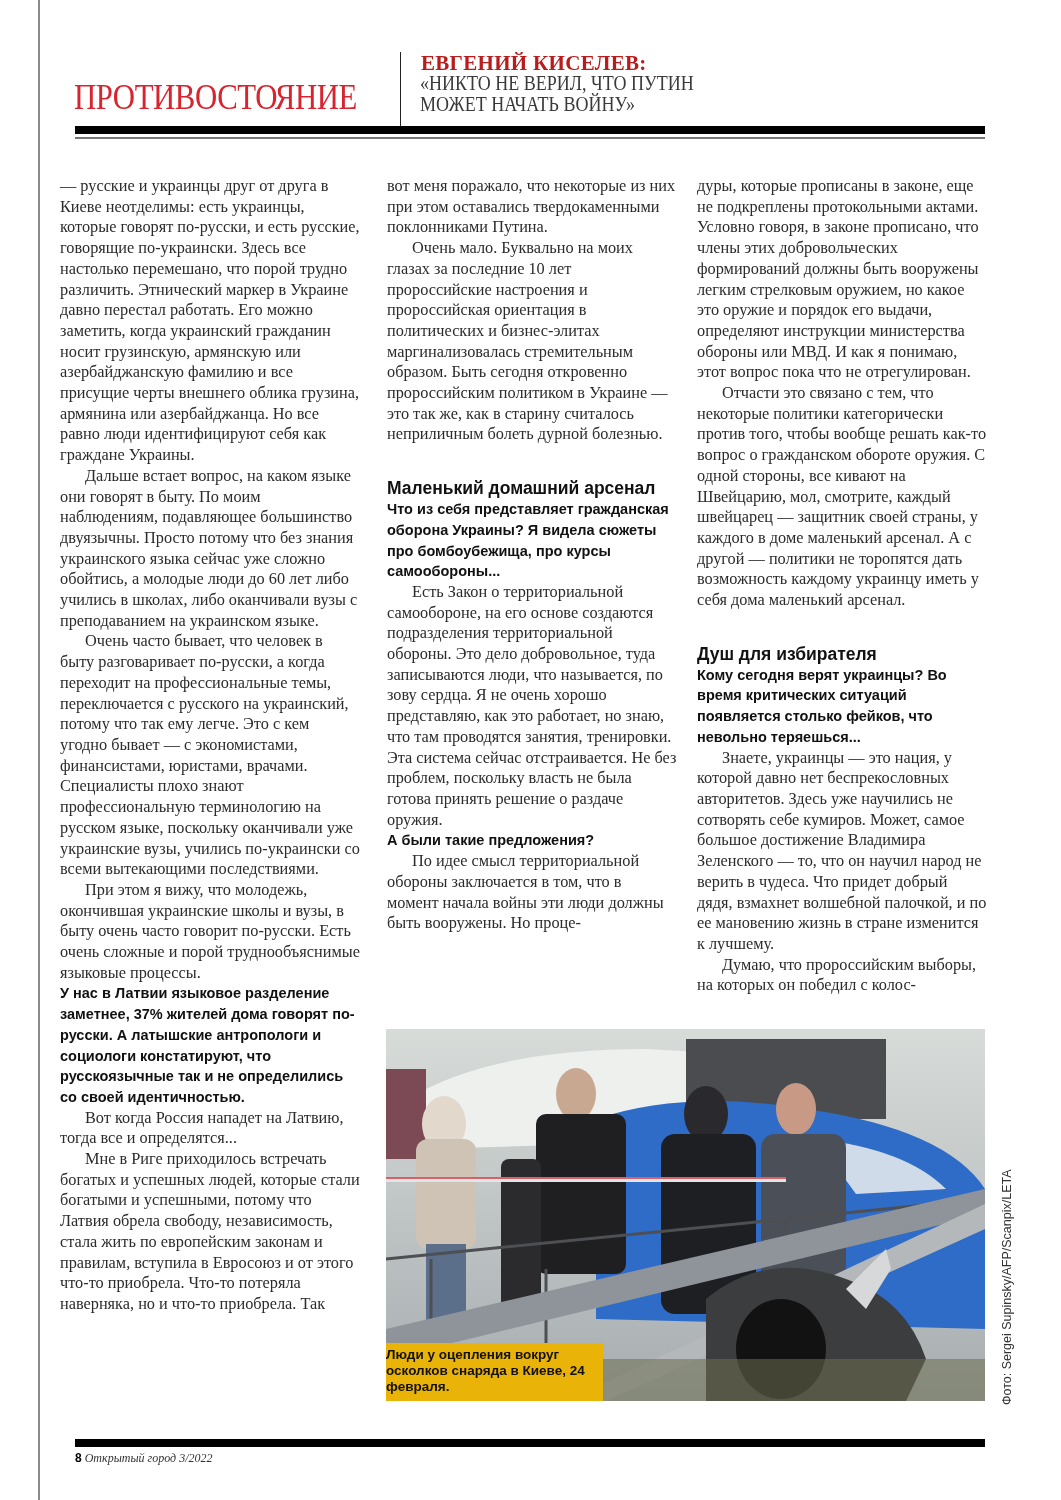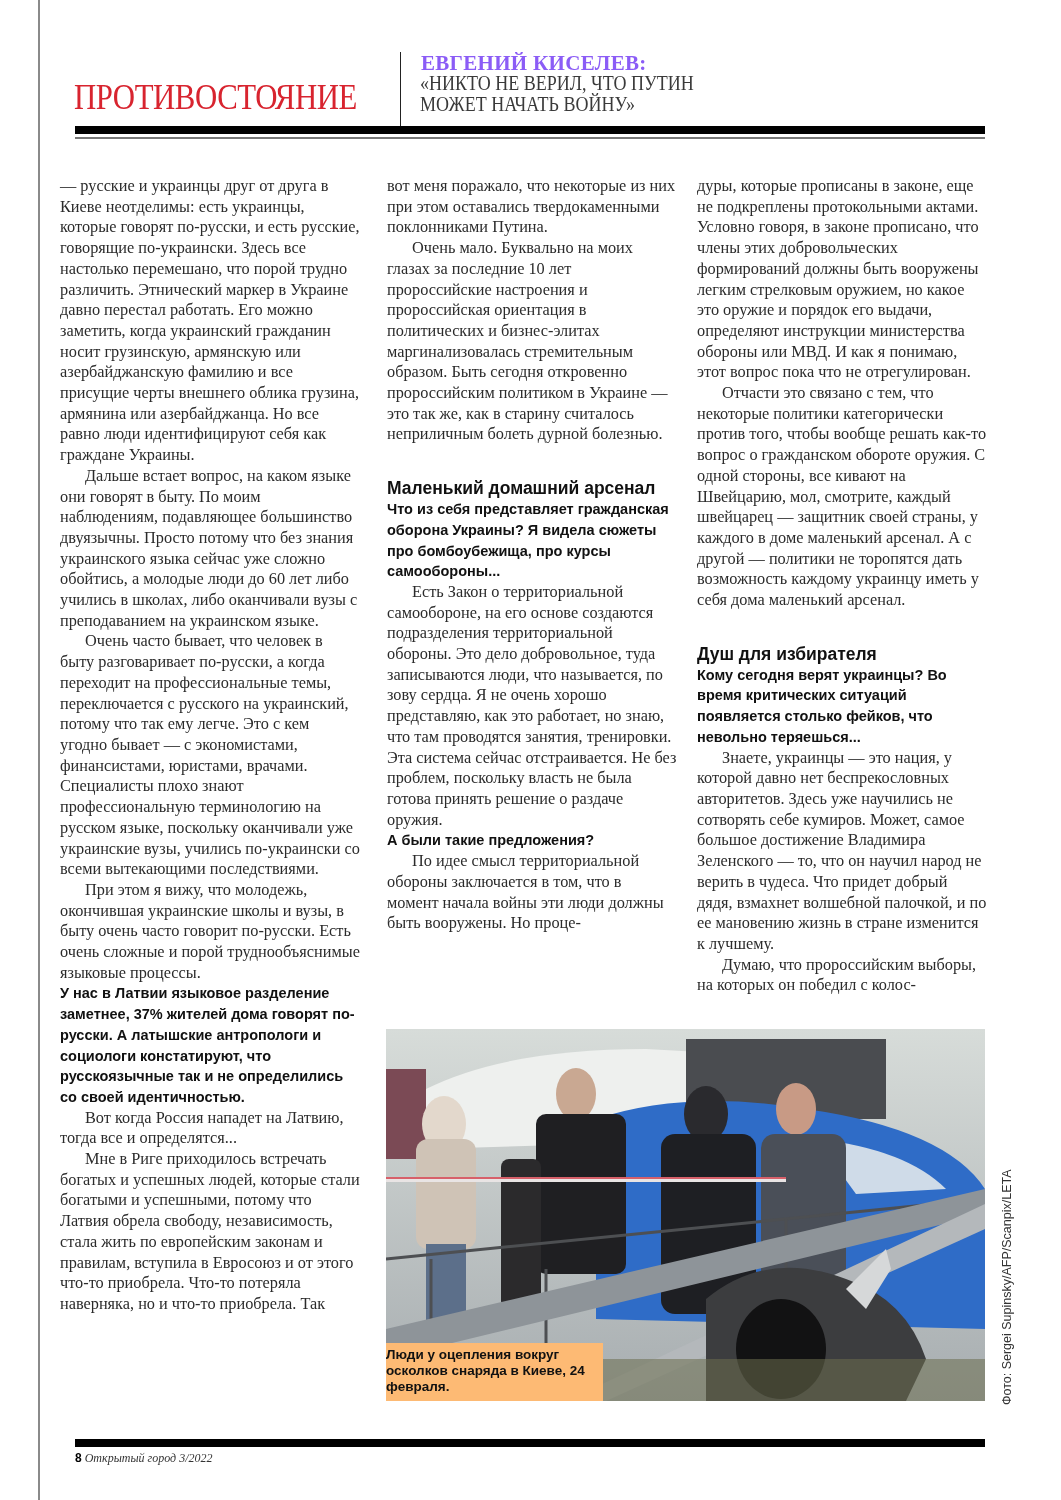--- a/index.html
+++ b/index.html
@@ -4,39 +4,39 @@
 <style>
   * { box-sizing: border-box; margin: 0; padding: 0; }
   html, body { width: 1061px; height: 1500px; background: #ffffff; overflow: hidden; }
   body { position: relative; font-family: "Liberation Serif", "DejaVu Serif", serif; color: #2a2a2a; }
 
   .page-edge { position: absolute; left: 38px; top: 0; width: 2px; height: 1500px; background: #8a8a8a; }
 
   
   .rubric { position: absolute; left: 74px; top: 78px; font-family: "Liberation Serif", serif; font-size: 35px; color: #d8242f; letter-spacing: -0.5px; line-height: 40px; font-weight: normal; transform: scaleX(0.88); transform-origin: left; }
   .head-divider { position: absolute; left: 400px; top: 52px; width: 1px; height: 76px; background: #222; }
-  .author { position: absolute; left: 421px; top: 52px; font-family: "Liberation Serif", serif; font-weight: bold; font-size: 21px; color: #8b5cf6; letter-spacing: 0.3px; line-height: 22px; }
+  .author { position: absolute; left: 421px; top: 52px; font-family: "Liberation Serif", serif; font-weight: bold; font-size: 21px; color: #b91c1c; letter-spacing: 0.3px; line-height: 22px; }
   .headline { position: absolute; left: 420px; top: 73px; font-family: "Liberation Serif", serif; font-size: 20px; color: #3a3a3a; line-height: 21px; transform: scaleX(0.9); transform-origin: left; }
   .top-bar { position: absolute; left: 75px; top: 126px; width: 910px; height: 8px; background: #000; }
   .top-rule { position: absolute; left: 75px; top: 137px; width: 910px; height: 2px; background: #777; }
 
   
   .col { position: absolute; top: 176px; font-size: 16.3px; line-height: 20.7px; color: #2b2b2b; }
   .col-1 { left: 60px; width: 300px; }
   .col-2 { left: 387px; width: 290px; }
   .col-3 { left: 697px; width: 290px; }
   .col p { text-indent: 0; }
   .col p.ind { text-indent: 25px; }
   .col p.q { font-family: "Liberation Sans", "DejaVu Sans", sans-serif; font-weight: bold; font-size: 14.5px; line-height: 20.7px; color: #111; }
   .col h3 { font-family: "Liberation Sans", "DejaVu Sans", sans-serif; font-weight: bold; font-size: 17.5px; line-height: 20px; color: #111; margin-top: 33px; margin-bottom: 1px; }
 
   
   .photo { position: absolute; left: 386px; top: 1029px; width: 599px; height: 372px; overflow: hidden; background: #9aa3a8; }
   .photo svg { position: absolute; left: 0; top: 0; width: 100%; height: 100%; }
-  .caption { position: absolute; left: 386px; top: 1343px; width: 217px; height: 58px; background: #fdba74; padding: 4px 0 0 0; font-family: "Liberation Sans", "DejaVu Sans", sans-serif; font-weight: bold; font-size: 13.5px; line-height: 16px; color: #111; }
+  .caption { position: absolute; left: 386px; top: 1343px; width: 217px; height: 58px; background: #eab308; padding: 4px 0 0 0; font-family: "Liberation Sans", "DejaVu Sans", sans-serif; font-weight: bold; font-size: 13.5px; line-height: 16px; color: #111; }
   .credit { position: absolute; left: 1000px; top: 1405px; transform: rotate(-90deg); transform-origin: left top; white-space: nowrap; font-family: "Liberation Sans", "DejaVu Sans", sans-serif; font-size: 12.5px; color: #333; line-height: 14px; }
 
   
   .bottom-bar { position: absolute; left: 75px; top: 1439px; width: 910px; height: 8px; background: #000; }
   .footer { position: absolute; left: 75px; top: 1450px; font-size: 12px; line-height: 16px; color: #333; }
   .footer .num { font-family: "Liberation Sans", sans-serif; font-weight: bold; color: #000; }
   .footer .mag { font-family: "Liberation Serif", serif; font-style: italic; text-align: right; }
 </style>
 </head>
 <body>

